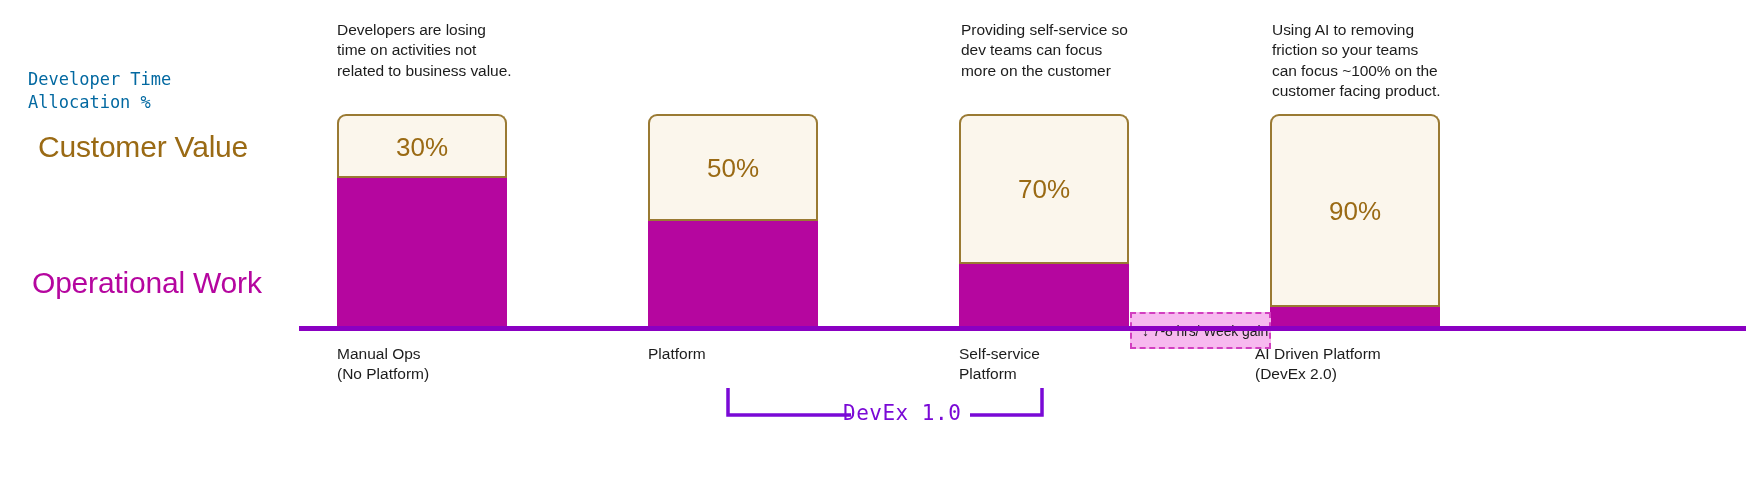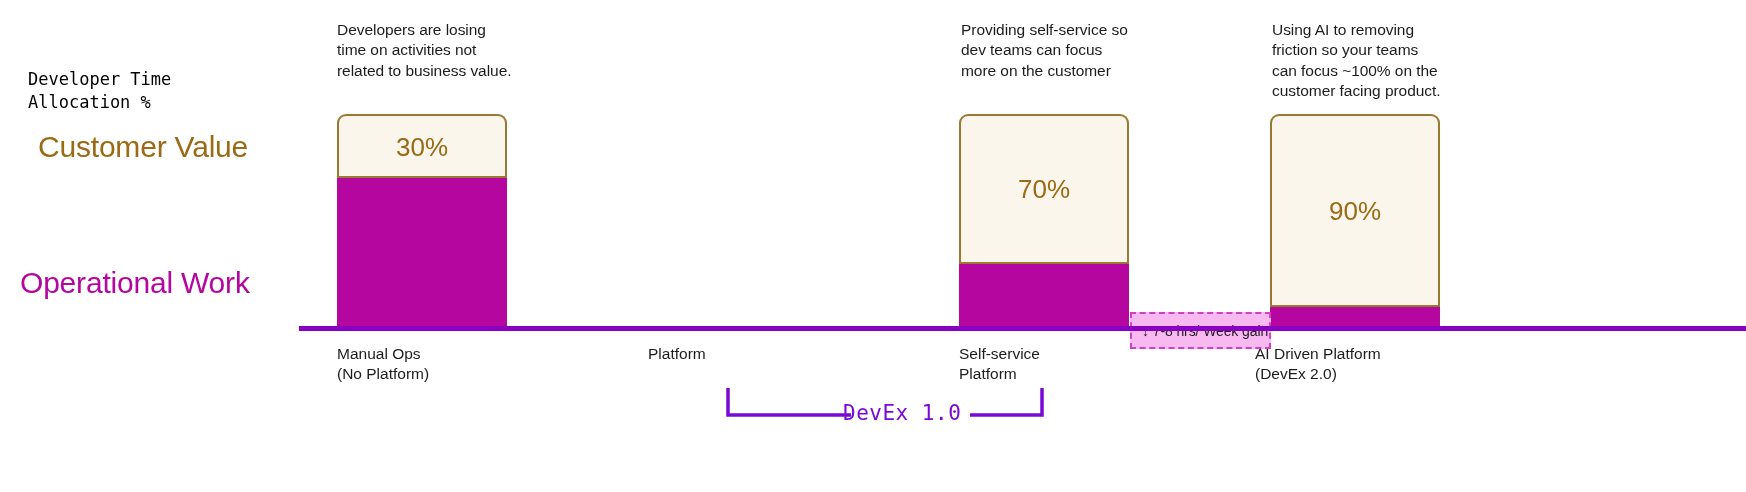--- a/index.html
+++ b/index.html
@@ -24,37 +24,37 @@
   #legend-block {
     position: absolute;
     left: 28px;
     top: 68px;
     width: 300px;
   }
   .axis-title {
     font-family: "DejaVu Sans Mono", "Liberation Mono", monospace;
     font-size: 17px;
     line-height: 1.35;
-    color: #000000;
+    color: #0369a1;
     letter-spacing: 0px;
     white-space: pre-line;
   }
   .legend-customer {
     position: absolute;
     left: 28px;
     top: 130px;
     font-size: 30px;
     font-weight: 400;
     color: #9a6a14;
     letter-spacing: -0.2px;
     margin-left: 10px;
   }
   .legend-operational {
     position: absolute;
-    left: 20px;
+    left: 32px;
     top: 266px;
     font-size: 30px;
     font-weight: 400;
     color: #b5069f;
     letter-spacing: -0.2px;
   }
 
   
   #plot {
     position: absolute;
@@ -184,20 +184,26 @@
 can focus ~100% on the
 customer facing product.</div>
 
     <div class="bar-group" style="left:337px; bottom:164px; width:170px; height:214px;">
       <div class="bar-ops-seg" style="height:149.8px;"></div>
       <div class="bar-value-seg" style="bottom:149.8px; height:64.2px;margin-top:14px;">
         <span class="bar-pct">30%</span>
       </div>
     </div>
 
+    <div class="bar-group" style="left:648px; bottom:164px; width:170px; height:214px;">
+      <div class="bar-ops-seg" style="height:107px;"></div>
+      <div class="bar-value-seg" style="bottom:107px; height:107px;">
+        <span class="bar-pct">50%</span>
+      </div>
+    </div>
 
     <div class="bar-group" style="left:959px; bottom:164px; width:170px; height:214px;">
       <div class="bar-ops-seg" style="height:64.2px;"></div>
       <div class="bar-value-seg" style="bottom:64.2px; height:149.8px;">
         <span class="bar-pct">70%</span>
       </div>
     </div>
 
     <div class="bar-group" style="left:1270px; bottom:164px; width:170px; height:214px;">
       <div class="bar-ops-seg" style="height:21.4px;"></div>

